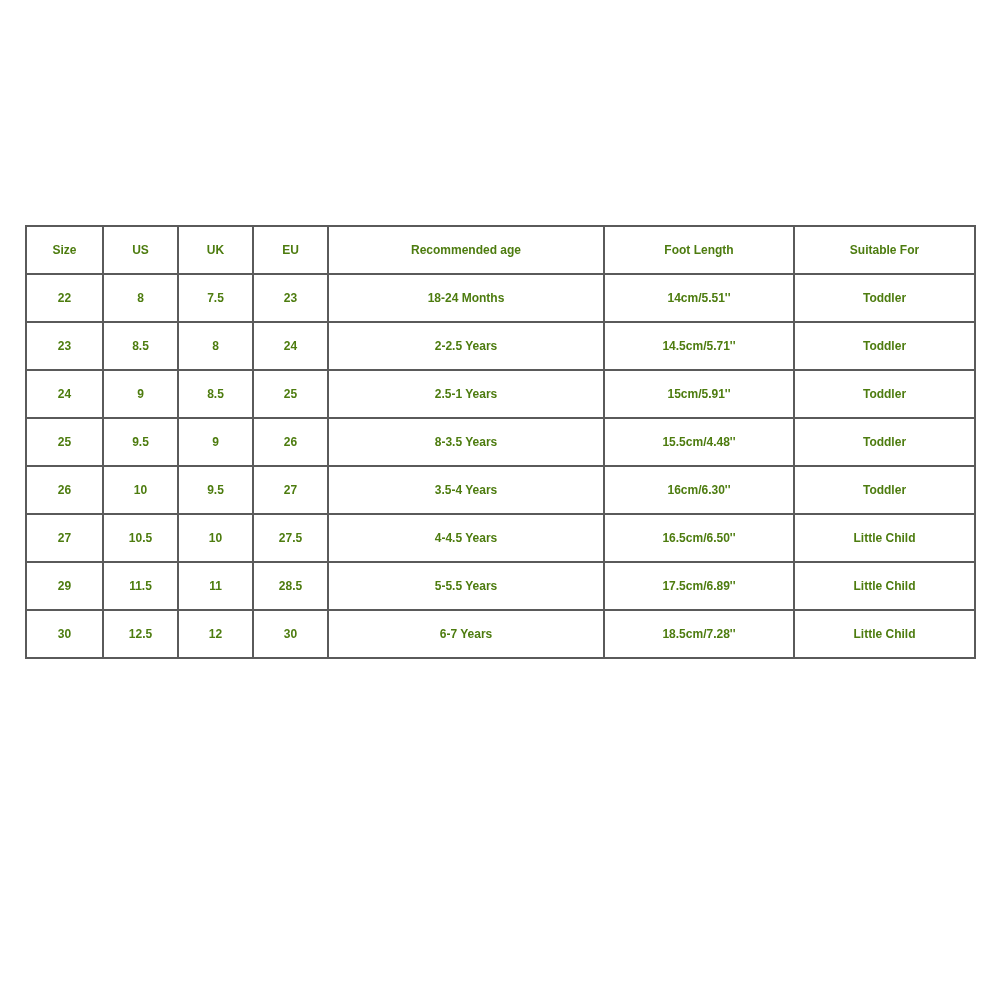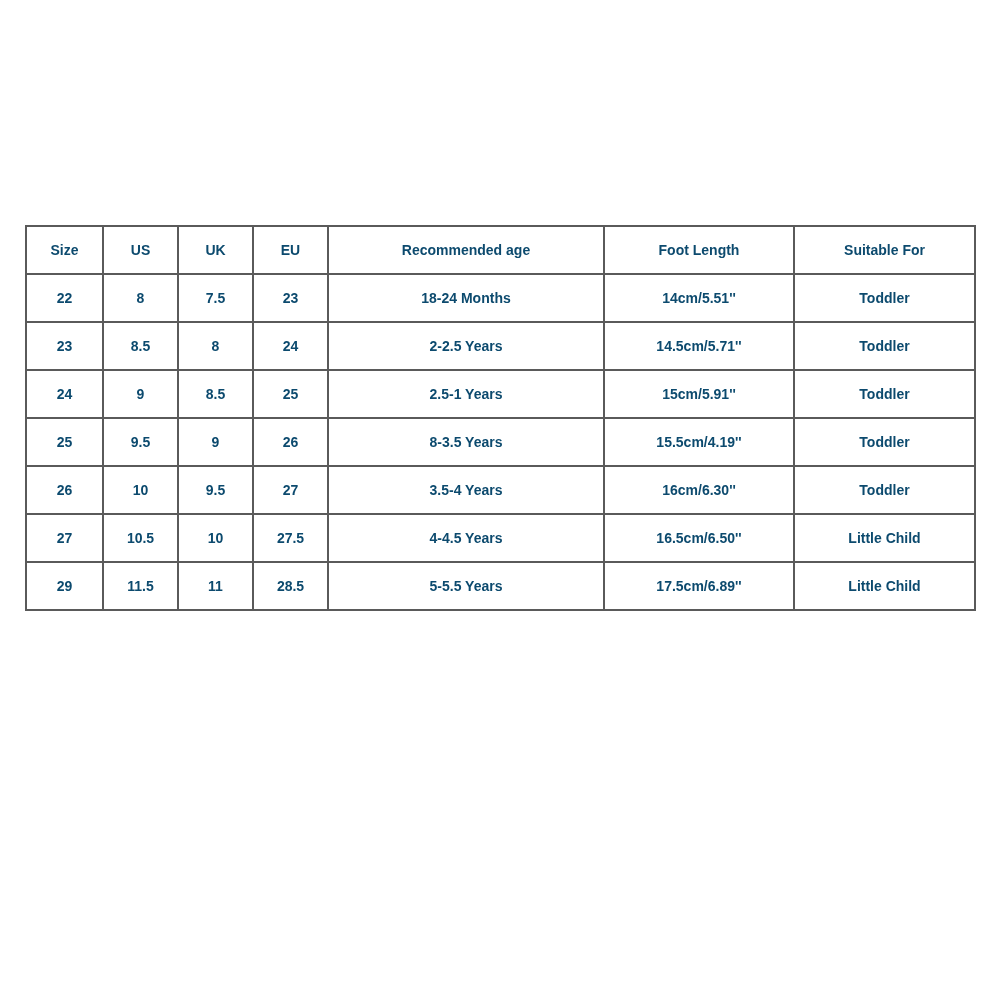--- a/index.html
+++ b/index.html
@@ -12,23 +12,23 @@
     }
     .wrap {
       position: absolute;
       left: 25px;
       top: 225px;
     }
     table.size-chart {
       border-collapse: collapse;
       table-layout: fixed;
       font-family: "Liberation Sans", sans-serif;
-      font-size: 14px;
+      font-size: 12px;
       font-weight: bold;
-      color: #0c4a6e;
+      color: #4d7c0f;
       padding-left: 17px;
     }
     table.size-chart th,
     table.size-chart td {
       border: 2px solid #5a5a5a;
       height: 46px;
       padding: 0;
       text-align: center;
       vertical-align: middle;
       font-weight: bold;
@@ -93,21 +93,21 @@
         <td>2.5-1 Years</td>
         <td>15cm/5.91''</td>
         <td>Toddler</td>
       </tr>
       <tr>
         <td>25</td>
         <td>9.5</td>
         <td>9</td>
         <td>26</td>
         <td>8-3.5 Years</td>
-        <td>15.5cm/4.19''</td>
+        <td>15.5cm/4.48''</td>
         <td>Toddler</td>
       </tr>
       <tr>
         <td>26</td>
         <td>10</td>
         <td>9.5</td>
         <td>27</td>
         <td>3.5-4 Years</td>
         <td>16cm/6.30''</td>
         <td>Toddler</td>
@@ -123,15 +123,24 @@
       </tr>
       <tr>
         <td>29</td>
         <td>11.5</td>
         <td>11</td>
         <td>28.5</td>
         <td>5-5.5 Years</td>
         <td>17.5cm/6.89''</td>
         <td>Little Child</td>
       </tr>
+      <tr>
+        <td>30</td>
+        <td>12.5</td>
+        <td>12</td>
+        <td>30</td>
+        <td>6-7 Years</td>
+        <td>18.5cm/7.28''</td>
+        <td>Little Child</td>
+      </tr>
     </tbody>
   </table>
 </div>
 
 </body></html>

